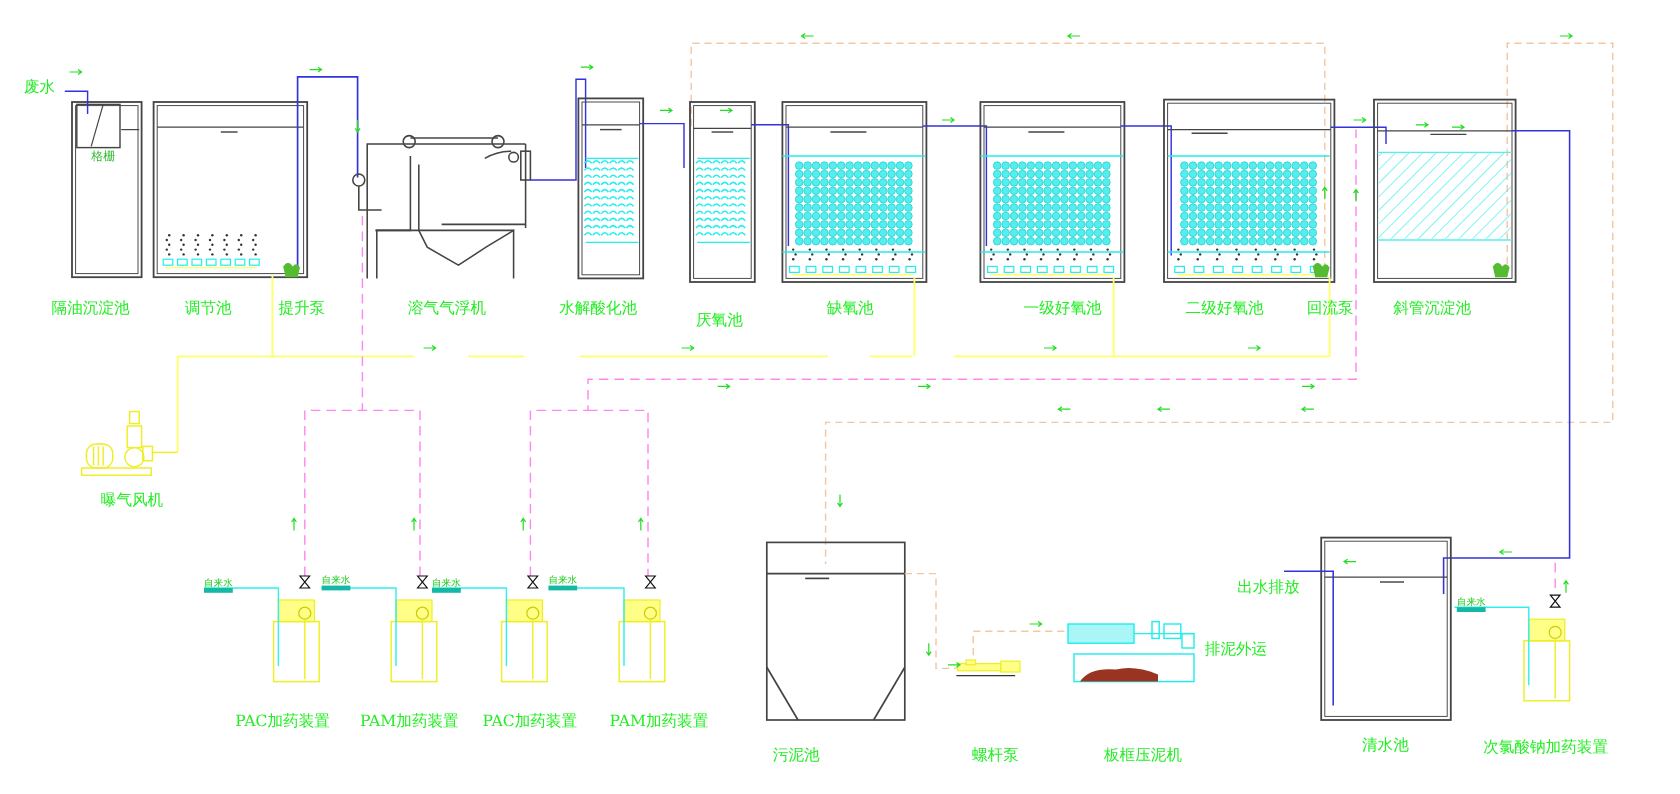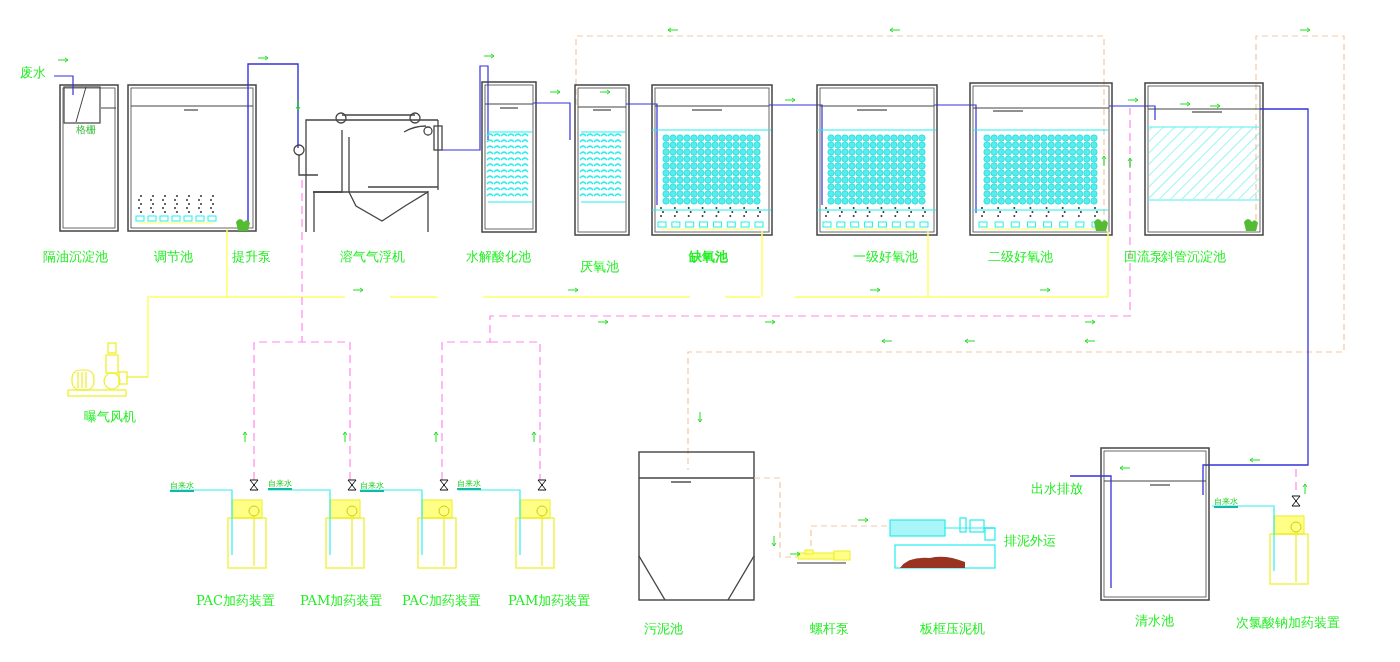--- a/index.html
+++ b/index.html
@@ -1,19 +1,19 @@
 <!DOCTYPE html>
 <html><head>
 <meta charset="utf-8">
 <style>
   html, body { margin: 0; padding: 0; background: #ffffff; }
   body { width: 1400px; height: 662px; overflow: hidden; position: relative; font-family: "DejaVu Serif", "Liberation Serif", serif; }
   #diagram { position: absolute; left: 0; top: 0; width: 1400px; height: 662px; }
   .lbl { position: absolute; color: #22ee22; font-size: 13px; white-space: nowrap; font-family: "DejaVu Serif", "Liberation Serif", serif; }
-  .lbl-sm { position: absolute; color: #22cc22; font-size: 8px; white-space: nowrap; border-bottom: 2px solid #14b8a6; line-height: 9px; font-family: "DejaVu Sans", sans-serif; }
+  .lbl-sm { position: absolute; color: #22cc22; font-size: 8px; white-space: nowrap; border-bottom: 4px solid #14b8a6; line-height: 9px; font-family: "DejaVu Sans", sans-serif; }
   .tiny { position: absolute; color: #33bb33; font-size: 10px; white-space: nowrap; font-family: "DejaVu Sans", sans-serif; }
 </style>
 </head>
 <body>
 
 <svg id="diagram" xmlns="http://www.w3.org/2000/svg" width="1400" height="662" viewBox="0 0 1400 662">
   <defs>
     <pattern id="hatch" patternUnits="userSpaceOnUse" width="8" height="8" patternTransform="rotate(45)">
       <line x1="0" y1="0" x2="0" y2="8" stroke="#55eeee" stroke-width="1.2"></line>
     </pattern>
@@ -1004,24 +1004,24 @@
 
 <div class="lbl" style="left:20px;top:64px;">废水</div>
 <div class="tiny" style="left:76px;top:123px;">格栅</div>
 
 <div class="lbl" style="left:43px;top:248px;">隔油沉淀池</div>
 <div class="lbl" style="left:154px;top:248px;">调节池</div>
 <div class="lbl" style="left:232px;top:248px;">提升泵</div>
 <div class="lbl" style="left:340px;top:248px;">溶气气浮机</div>
 <div class="lbl" style="left:466px;top:248px;">水解酸化池</div>
 <div class="lbl" style="left:580px;top:258px;">厌氧池</div>
-<div class="lbl" style="left:689px;top:248px;font-weight:bold;">缺氧池</div>
+<div class="lbl" style="left:689px;top:248px;">缺氧池</div>
 <div class="lbl" style="left:834px;top:248px;margin-left:19px;">一级好氧池</div>
 <div class="lbl" style="left:988px;top:248px;">二级好氧池</div>
-<div class="lbl" style="left:1124px;top:248px;">回流泵</div>
+<div class="lbl" style="left:1089px;top:248px;">回流泵</div>
 <div class="lbl" style="left:1161px;top:248px;">斜管沉淀池</div>
 
 <div class="lbl" style="left:84px;top:408px;">曝气风机</div>
 
 <div class="lbl-sm" style="left:170px;top:481px;">自来水</div>
 <div class="lbl-sm" style="left:268px;top:479px;">自来水</div>
 <div class="lbl-sm" style="left:360px;top:481px;">自来水</div>
 <div class="lbl-sm" style="left:457px;top:479px;">自来水</div>
 
 <div class="lbl" style="left:196px;top:592px;">PAC加药装置</div>

